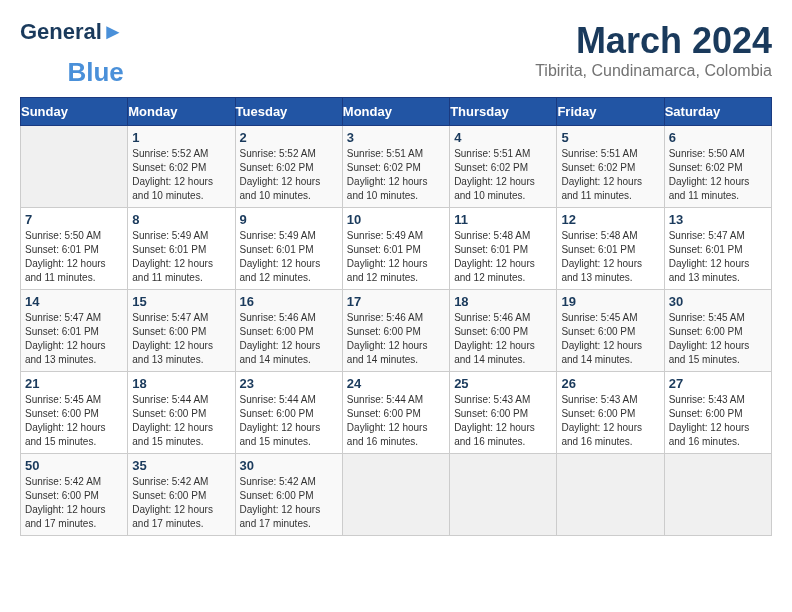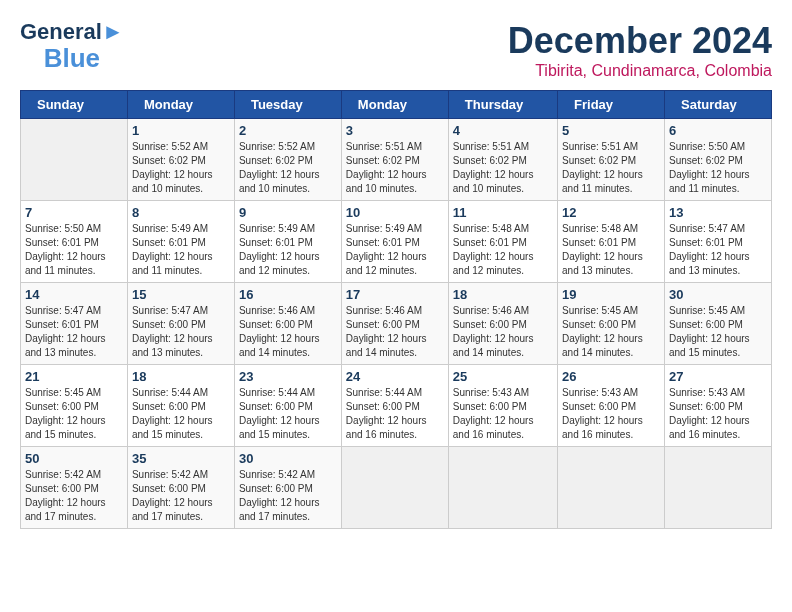--- a/index.html
+++ b/index.html
@@ -12,43 +12,44 @@
     }
     .header {
       display: flex;
       justify-content: space-between;
       align-items: flex-start;
       margin-bottom: 10px;
     }
     .logo {
       display: flex;
       flex-direction: column;
-      align-items: center;
+      align-items: flex-end;
+      gap: 14px;
     }
     .title-section {
       text-align: right;
     }
     .month-title {
       font-size: 36px;
       font-weight: bold;
       color: #1a3a5c;
     }
     .subtitle {
       font-size: 16px;
-      color: #be185d;
+      color: #737373;
     }
     table {
       width: 100%;
       border-collapse: collapse;
       font-size: 11px;
     }
     thead tr th {
       background-color: #2255a4;
       color: #fff;
-      padding: 6px 16px;
+      padding: 6px 0;
       text-align: left;
       font-size: 13px;
       font-weight: bold;
       border: 1px solid #1a3a80;
     }
     tbody tr td {
       border: 1px solid #ccc;
       padding: 4px;
       vertical-align: top;
       height: 80px;
@@ -79,21 +80,21 @@
 <div class="header">
   <div class="logo">
     <div style="display:flex; align-items:center; gap:4px;">
       <div style="font-size:22px; font-weight:bold; color:#1a3a5c; line-height:1.1;">
         <span style="color:#1a3a5c;">General</span><span style="color:#4a90d9;">►</span>
       </div>
     </div>
     <div style="font-size:26px; font-weight:bold; color:#4a90d9; line-height:1.1;">Blue</div>
   </div>
   <div class="title-section">
-    <div class="month-title">December 2024</div>
+    <div class="month-title">March 2024</div>
     <div class="subtitle">Tibirita, Cundinamarca, Colombia</div>
   </div>
 </div>
 
 <table>
   <thead>
     <tr>
     <th>Sunday</th>
         <th>Monday</th>
         <th>Tuesday</th>

